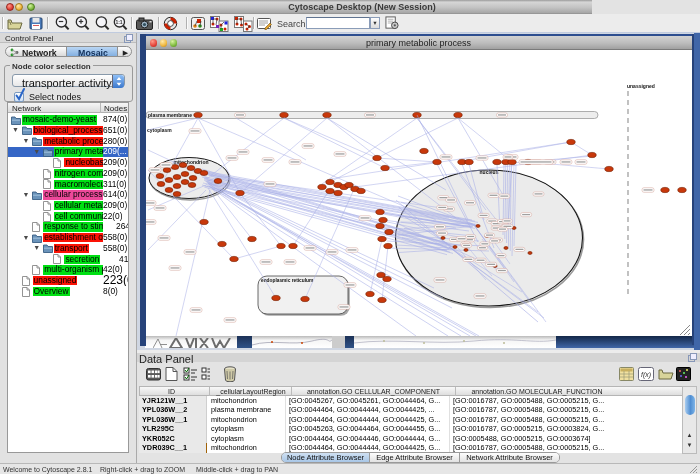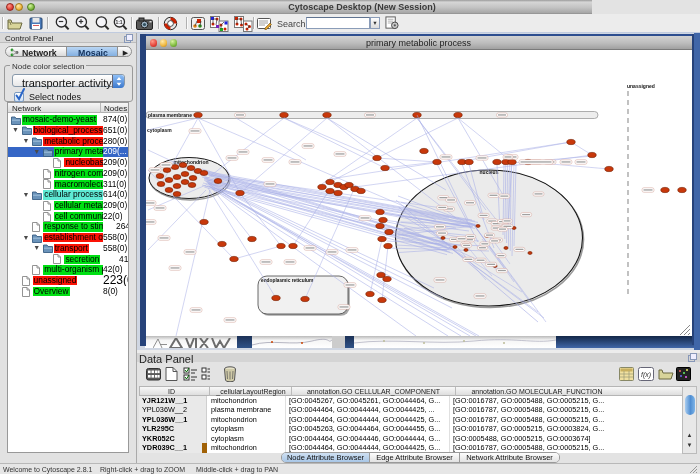--- a/index.html
+++ b/index.html
@@ -127,21 +127,21 @@
         <path d="M2 2 L7 4.5 L2 7" stroke="#888" fill="none" stroke-width="0.8"></path>
       </svg>
   <span style="position:absolute;left:16px;top:0.5px;font-size:8.8px;font-weight:bold;color:#222">Network</span>
   <div style="position:absolute;left:60px;top:0;width:52px;height:11px;background:linear-gradient(#b9d6f4,#77a7dd);border-left:1px solid #8f8f8f;border-right:1px solid #8f8f8f">
         <span style="position:absolute;left:0;top:0.5px;width:52px;text-align:center;font-size:8.8px;font-weight:bold;color:#15335c">Mosaic</span>
       </div>
   <div style="position:absolute;left:112px;top:0;width:15px;height:11px;text-align:center;font-size:7px;line-height:11px;color:#222">▶</div>
  </div>
 
  <div class="abs" style="left:4px;top:32px;width:129px;height:36.5px;border:1px solid #9a9a9a;border-radius:3px">
-  <span style="position:absolute;left:5px;top:-4px;background:#e2e2e2;font-size:8px;font-weight:normal;color:#333;padding:0 2px">Node color selection</span>
+  <span style="position:absolute;left:5px;top:-4px;background:#e2e2e2;font-size:8px;font-weight:bold;color:#333;padding:0 2px">Node color selection</span>
   <div style="position:absolute;left:7px;top:8px;width:113px;height:13px;background:linear-gradient(#fff,#e8e8e8);border:1px solid #8899aa;border-radius:3px">
     <span style="position:absolute;left:9px;top:1.5px;font-size:11px;color:#111">transporter activity</span>
     <div style="position:absolute;right:0;top:0;width:12px;height:12.8px;background:linear-gradient(#8fc0f8,#3a77cc);border-left:1px solid #667;border-radius:0 3px 3px 0">
           <svg width="12" height="12.8" viewBox="0 0 12 12.8" style="display:block">
             <path d="M6 2 L8.4 5 L3.6 5 Z" fill="#fff"></path>
             <path d="M6 10.8 L8.4 7.8 L3.6 7.8 Z" fill="#fff"></path>
           </svg>
         </div>
   </div>
   <div style="position:absolute;left:9px;top:26px;width:9.5px;height:9.5px;background:linear-gradient(#fdfdfd,#cfe0f4);border:1px solid #7a9ac0;border-radius:2px"></div>
@@ -232,21 +232,21 @@
           <div style="position:absolute;left:95px;top:0.8px;font-size:8.4px;line-height:9.2px;color:#000">311(0)</div>
         </div>
         <div style="position:absolute;left:0;top:86.54px;width:120px;height:10.72px;white-space:nowrap;overflow:hidden">
           <span style="position:absolute;left:14.6px;top:1.2px;font-size:7px;color:#4a4a4a">▼</span>
           <div style="position:absolute;left:24.2px;top:1.2px">
             <svg width="10" height="9" viewBox="0 0 10 9" style="display:block">
               <path d="M0.5 3 L0.5 8.5 L9.5 8.5 L9.5 2.5 L5 2.5 L4 1 L0.5 1 Z" fill="#6a93ba" stroke="#3a5f85" stroke-width="0.9"></path>
               <path d="M1 4.2 L9 4.2" stroke="#9cbcd8" stroke-width="1.1"></path>
             </svg>
           </div>
-          <div style="position:absolute;left:35.2px;top:0.8px;background:#5eead4;font-size:8.4px;line-height:9.2px;color:#000;padding:0 1px;max-width:60px;overflow:hidden">cellular process</div>
+          <div style="position:absolute;left:35.2px;top:0.8px;background:#ec4899;font-size:8.4px;line-height:9.2px;color:#000;padding:0 1px;max-width:60px;overflow:hidden">cellular process</div>
           <div style="position:absolute;left:95px;top:0.8px;font-size:8.4px;line-height:9.2px;color:#000">614(0)</div>
         </div>
         <div style="position:absolute;left:0;top:97.26px;width:120px;height:10.72px;white-space:nowrap;overflow:hidden">
           <div style="position:absolute;left:34.8px;top:0.6px">
             <svg width="8" height="10" viewBox="0 0 8 10" style="display:block">
               <path d="M0.5 0.5 L5 0.5 L7.5 3 L7.5 9.5 L0.5 9.5 Z" fill="#fff" stroke="#888" stroke-width="0.9"></path>
               <path d="M5 0.5 L5 3 L7.5 3" fill="none" stroke="#888" stroke-width="0.9"></path>
             </svg>
           </div>
           <div style="position:absolute;left:45.8px;top:0.8px;background:#00e013;font-size:8.4px;line-height:9.2px;color:#000;padding:0 1px;max-width:49px;overflow:hidden">cellular metabol</div>
@@ -823,21 +823,21 @@
 </div>
 <div style="position:absolute;left:139px;top:395.5px;width:543px;height:9.7px;background:#fff;white-space:nowrap;overflow:hidden;font-size:7.3px;line-height:9.7px">
     <span style="position:absolute;left:0;top:0;width:68px;height:100%;background:#e9e9e9;border-right:1px solid #cfcfcf;font-weight:bold;padding-left:3px;box-sizing:border-box">YJR121W__1</span>
     <span style="position:absolute;left:72px;top:0">mitochondrion</span>
     <span style="position:absolute;left:150px;top:0;width:162px;overflow:hidden;display:inline-block">[GO:0045267, GO:0045261, GO:0044464, G...</span>
     <span style="position:absolute;left:314px;top:0;width:226px;overflow:hidden;display:inline-block">[GO:0016787, GO:0005488, GO:0005215, G...</span>
     <span style="position:absolute;left:146px;top:0;width:1px;height:100%;background:#e0e0e0"></span>
     <span style="position:absolute;left:310px;top:0;width:1px;height:100%;background:#e0e0e0"></span>
   </div>
 <div style="position:absolute;left:139px;top:405.1px;width:543px;height:9.7px;background:#fff;white-space:nowrap;overflow:hidden;font-size:7.3px;line-height:9.7px">
-    <span style="position:absolute;left:0;top:0;width:68px;height:100%;background:#e9e9e9;border-right:1px solid #cfcfcf;font-weight:normal;padding-left:3px;box-sizing:border-box">YPL036W__2</span>
+    <span style="position:absolute;left:0;top:0;width:68px;height:100%;background:#e9e9e9;border-right:1px solid #cfcfcf;font-weight:bold;padding-left:3px;box-sizing:border-box">YPL036W__2</span>
     <span style="position:absolute;left:72px;top:0">plasma membrane</span>
     <span style="position:absolute;left:150px;top:0;width:162px;overflow:hidden;display:inline-block">[GO:0044464, GO:0044444, GO:0044425, ...</span>
     <span style="position:absolute;left:314px;top:0;width:226px;overflow:hidden;display:inline-block">[GO:0016787, GO:0005488, GO:0005215, G...</span>
     <span style="position:absolute;left:146px;top:0;width:1px;height:100%;background:#e0e0e0"></span>
     <span style="position:absolute;left:310px;top:0;width:1px;height:100%;background:#e0e0e0"></span>
   </div>
 <div style="position:absolute;left:139px;top:414.6px;width:543px;height:9.7px;background:#fff;white-space:nowrap;overflow:hidden;font-size:7.3px;line-height:9.7px">
     <span style="position:absolute;left:0;top:0;width:68px;height:100%;background:#e9e9e9;border-right:1px solid #cfcfcf;font-weight:bold;padding-left:3px;box-sizing:border-box">YPL036W__1</span>
     <span style="position:absolute;left:72px;top:0">mitochondrion</span>
     <span style="position:absolute;left:150px;top:0;width:162px;overflow:hidden;display:inline-block">[GO:0044464, GO:0044444, GO:0044425, G...</span>
@@ -855,21 +855,21 @@
   </div>
 <div style="position:absolute;left:139px;top:433.7px;width:543px;height:9.7px;background:#fff;white-space:nowrap;overflow:hidden;font-size:7.3px;line-height:9.7px">
     <span style="position:absolute;left:0;top:0;width:68px;height:100%;background:#e9e9e9;border-right:1px solid #cfcfcf;font-weight:bold;padding-left:3px;box-sizing:border-box">YKR052C</span>
     <span style="position:absolute;left:72px;top:0">cytoplasm</span>
     <span style="position:absolute;left:150px;top:0;width:162px;overflow:hidden;display:inline-block">[GO:0044464, GO:0044446, GO:0044444, G...</span>
     <span style="position:absolute;left:314px;top:0;width:226px;overflow:hidden;display:inline-block">[GO:0005488, GO:0005215, GO:0003674]</span>
     <span style="position:absolute;left:146px;top:0;width:1px;height:100%;background:#e0e0e0"></span>
     <span style="position:absolute;left:310px;top:0;width:1px;height:100%;background:#e0e0e0"></span>
   </div>
 <div style="position:absolute;left:139px;top:443.2px;width:543px;height:9.7px;background:#fff;white-space:nowrap;overflow:hidden;font-size:7.3px;line-height:9.7px">
-    <span style="position:absolute;left:0;top:0;width:68px;height:100%;background:#e9e9e9;border-right:5px solid #a16207;font-weight:bold;padding-left:3px;box-sizing:border-box">YDR039C__1</span>
+    <span style="position:absolute;left:0;top:0;width:68px;height:100%;background:#e9e9e9;border-right:1px solid #a16207;font-weight:bold;padding-left:3px;box-sizing:border-box">YDR039C__1</span>
     <span style="position:absolute;left:72px;top:0">mitochondrion</span>
     <span style="position:absolute;left:150px;top:0;width:162px;overflow:hidden;display:inline-block">[GO:0044464, GO:0044444, GO:0044425, G...</span>
     <span style="position:absolute;left:314px;top:0;width:226px;overflow:hidden;display:inline-block">[GO:0016787, GO:0005488, GO:0005215, G...</span>
     <span style="position:absolute;left:146px;top:0;width:1px;height:100%;background:#e0e0e0"></span>
     <span style="position:absolute;left:310px;top:0;width:1px;height:100%;background:#e0e0e0"></span>
   </div>
 
 <div class="abs" style="left:682px;top:386px;width:15px;height:68px;background:#e8e8e8;border:1px solid #bbb">
  <div style="position:absolute;left:1.5px;top:8px;width:10px;height:20px;border-radius:5px;background:linear-gradient(90deg,#a9cdf0,#4f8ed2 55%,#7db4e8)"></div>
  <div style="position:absolute;left:0;bottom:11px;width:13px;height:10px;text-align:center;font-size:6px;color:#333">▲</div>

